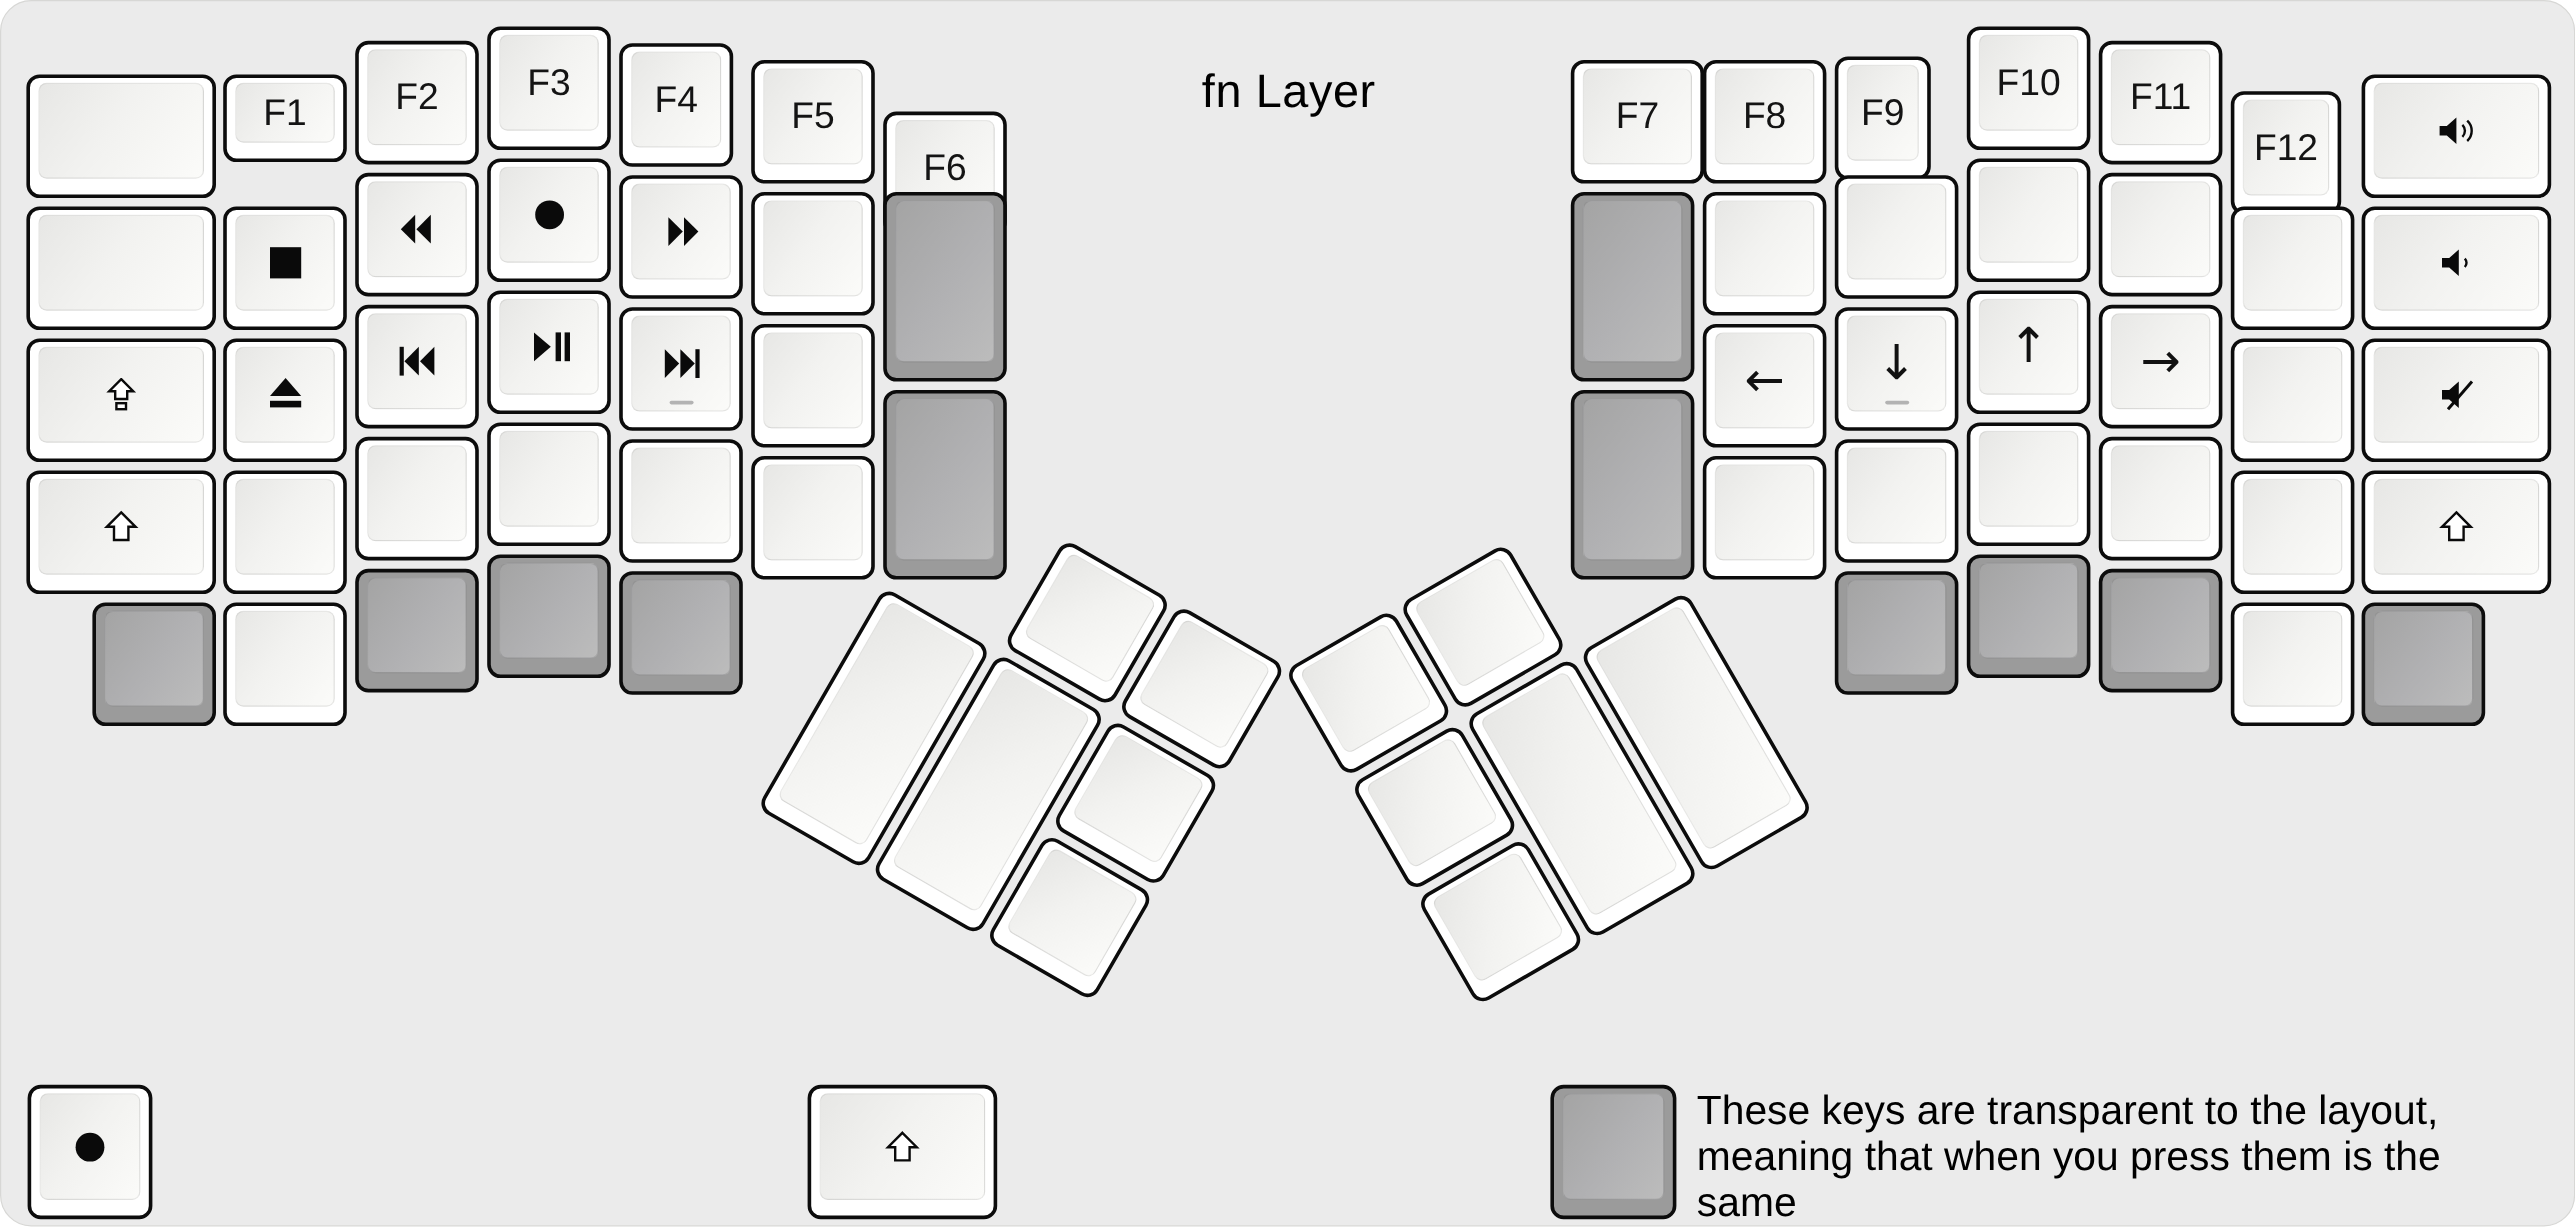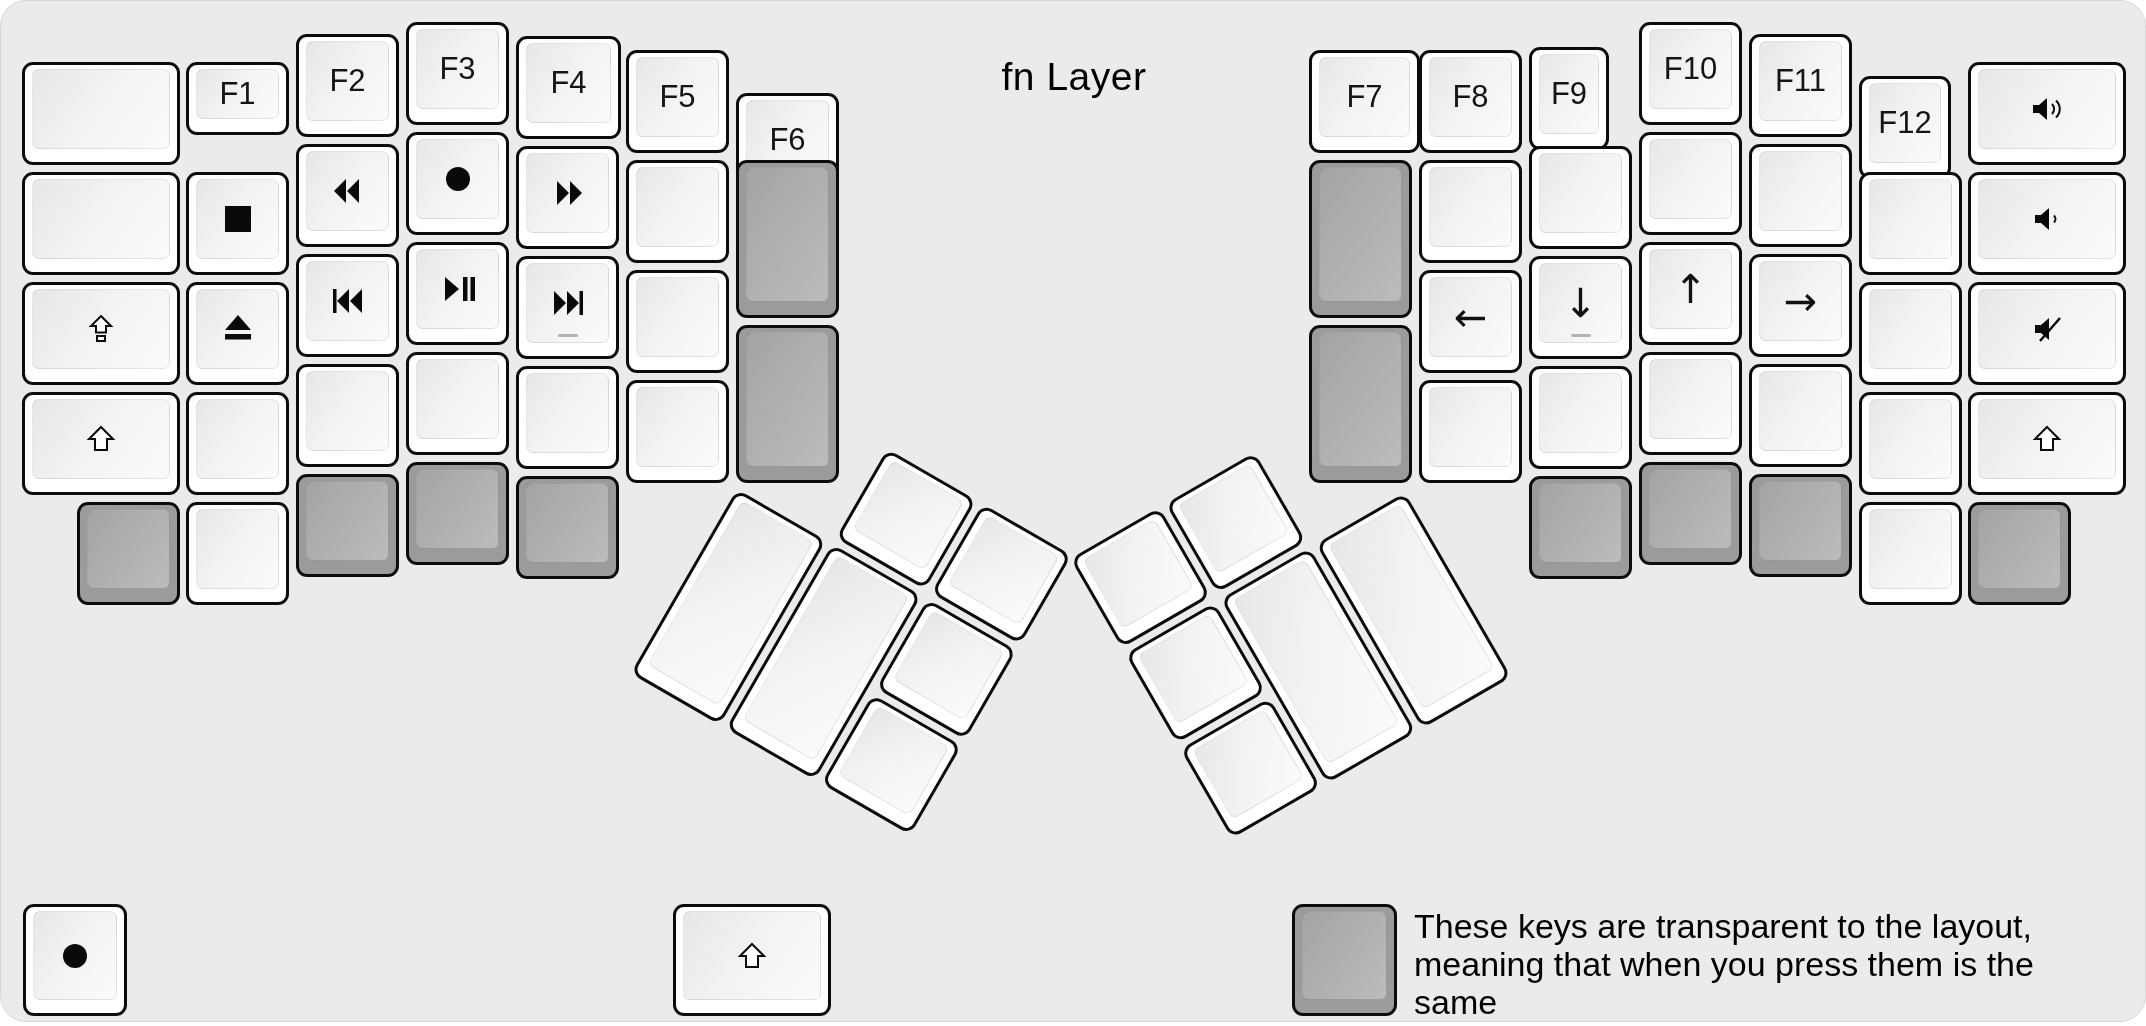--- a/index.html
+++ b/index.html
@@ -168,21 +168,21 @@
             </svg>
           </span>
         </div>
       </div>
       <div class="key" style="left: 405px; top: 351px; width: 103px; height: 103px;">
         <div class="face"></div>
       </div>
       <div class="key dark" style="left: 405px; top: 461px; width: 103px; height: 103px;">
         <div class="face"></div>
       </div>
-      <div class="key" style="left: 515px; top: 35px; width: 105px; height: 103px;">
+      <div class="key" style="left: 515px; top: 35px; width: 95px; height: 103px;">
         <div class="face"></div>
         <div class="cap">
           <span class="tlabel">F4</span>
         </div>
       </div>
       <div class="key" style="left: 515px; top: 145px; width: 103px; height: 103px;">
         <div class="face"></div>
         <div class="cap">
           <span>
             <svg width="40" height="28" viewBox="0 0 40 28">

